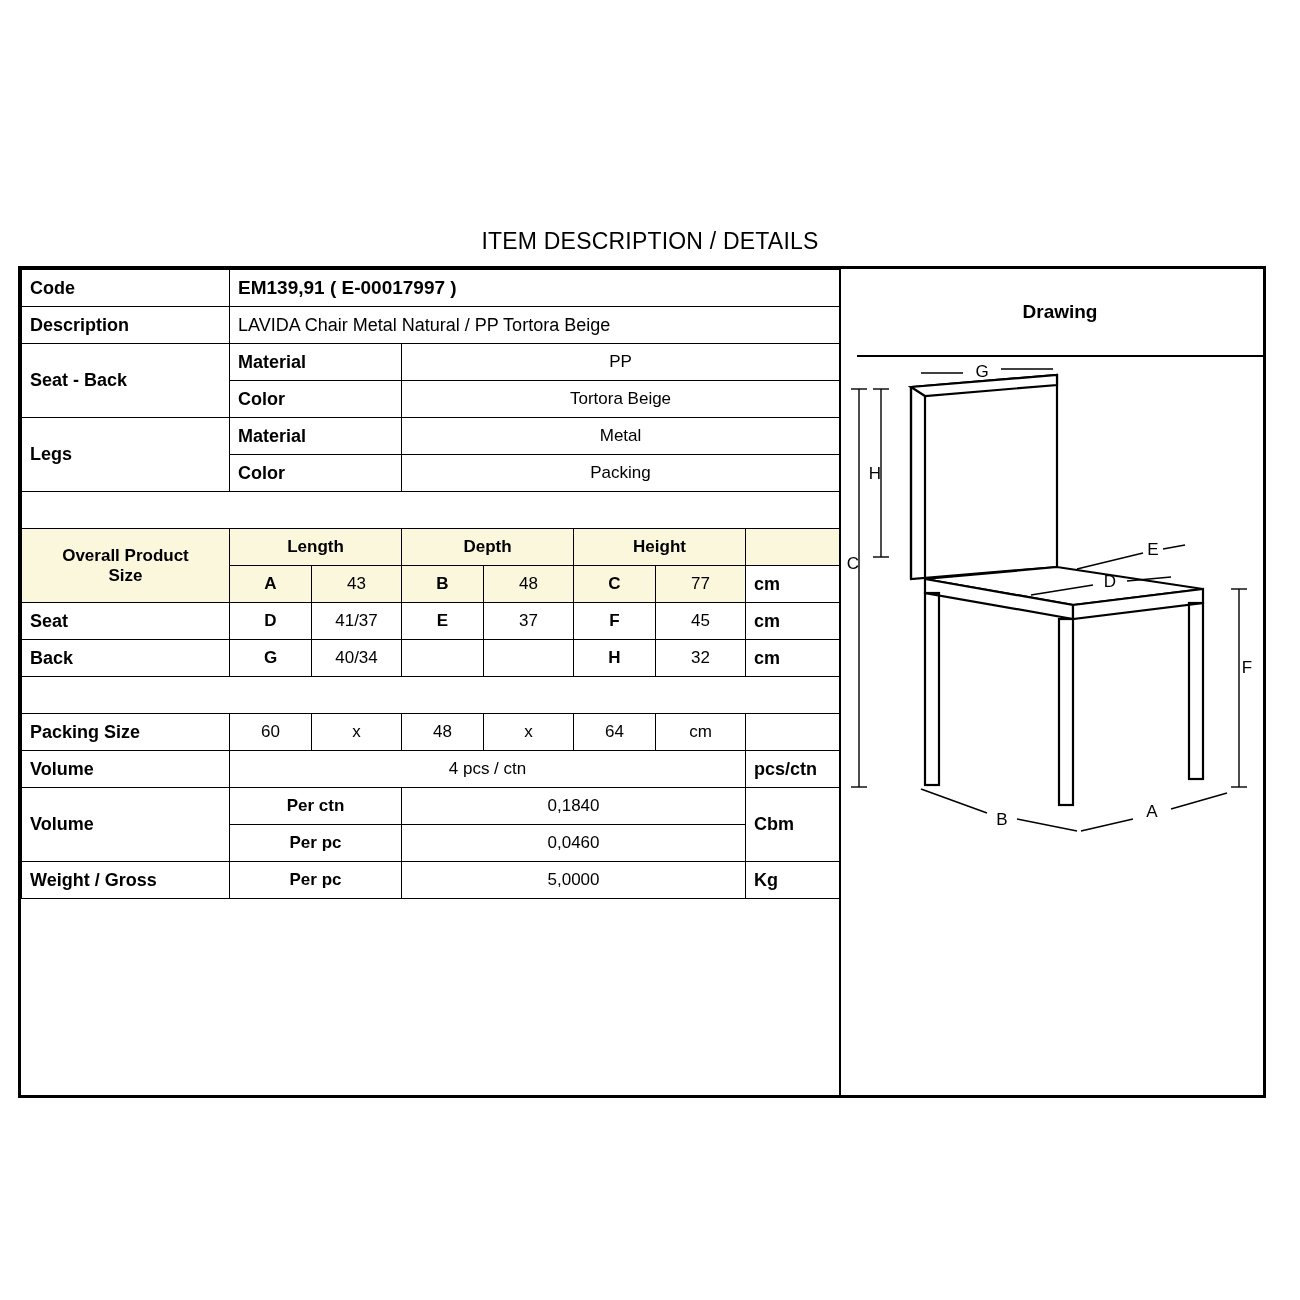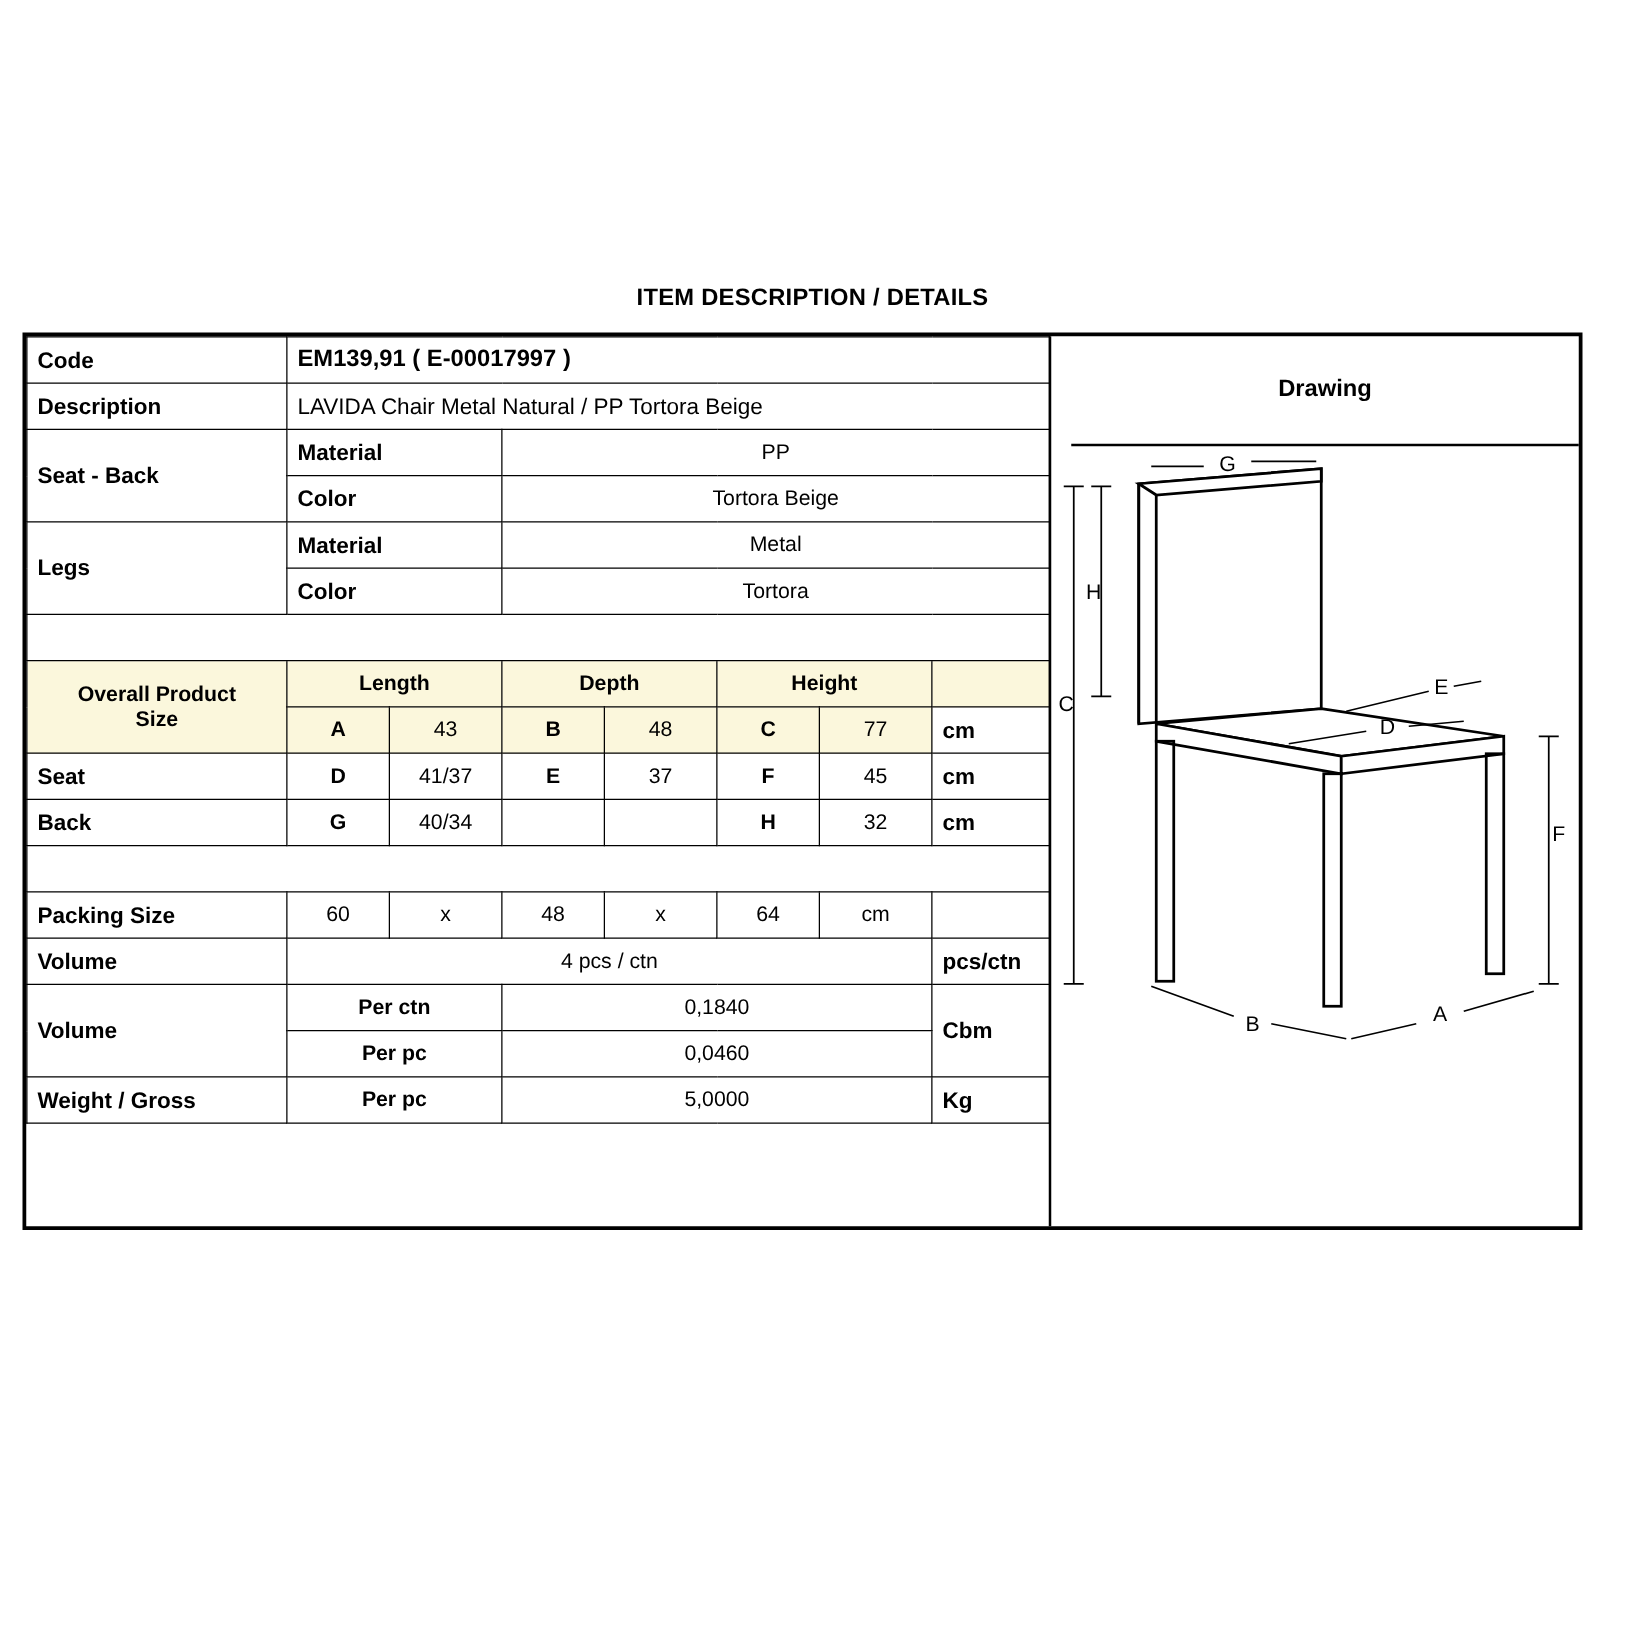--- a/index.html
+++ b/index.html
@@ -20,30 +20,30 @@
     top: 0;
     width: 1300px;
     height: 1300px;
   }
   .title {
     position: absolute;
     left: 0;
     top: 228px;
     width: 1300px;
     text-align: center;
-    font-size: 19px;
-    font-weight: bold;
+    font-size: 23px;
+    font-weight: normal;
     letter-spacing: 0.2px;
   }
   .frame {
     position: absolute;
     left: 18px;
     top: 266px;
     width: 1248px;
-    height: 718px;
+    height: 832px;
     border: 3px solid #000;
     box-sizing: border-box;
   }
   
   .left-col {
     position: absolute;
     left: 0;
     top: 0;
     width: 818px;
     height: 100%;
@@ -152,21 +152,21 @@
           <td class="ctr" colspan="5">Tortora Beige</td>
         </tr>
 
         <tr>
           <td class="lbl" rowspan="2">Legs</td>
           <td class="lbl" colspan="2">Material</td>
           <td class="ctr" colspan="5">Metal</td>
         </tr>
         <tr>
           <td class="lbl" colspan="2">Color</td>
-          <td class="ctr" colspan="5">Tortora</td>
+          <td class="ctr" colspan="5">Packing</td>
         </tr>
 
         <tr class="spacer-row">
           <td colspan="8"></td>
         </tr>
 
         <tr>
           <td class="bold-ctr beige" rowspan="2">
             <div>Overall Product</div>
             <div>Size</div>

